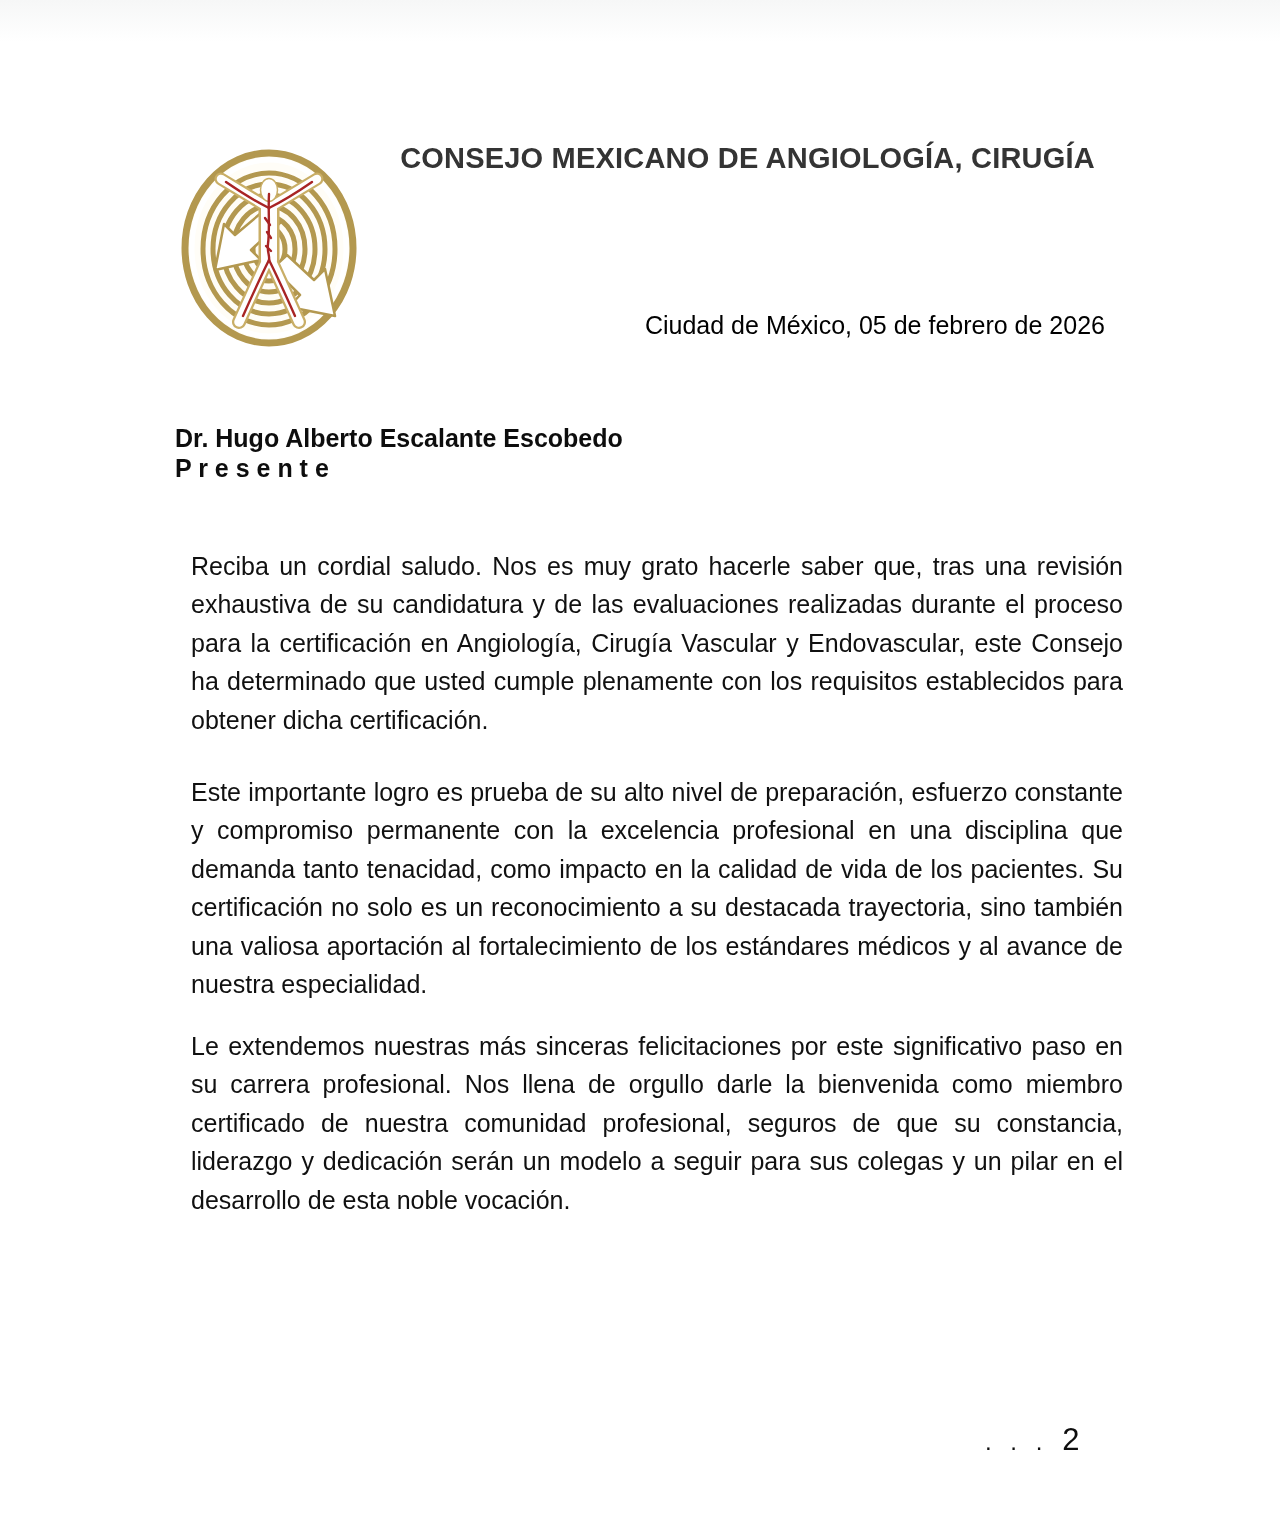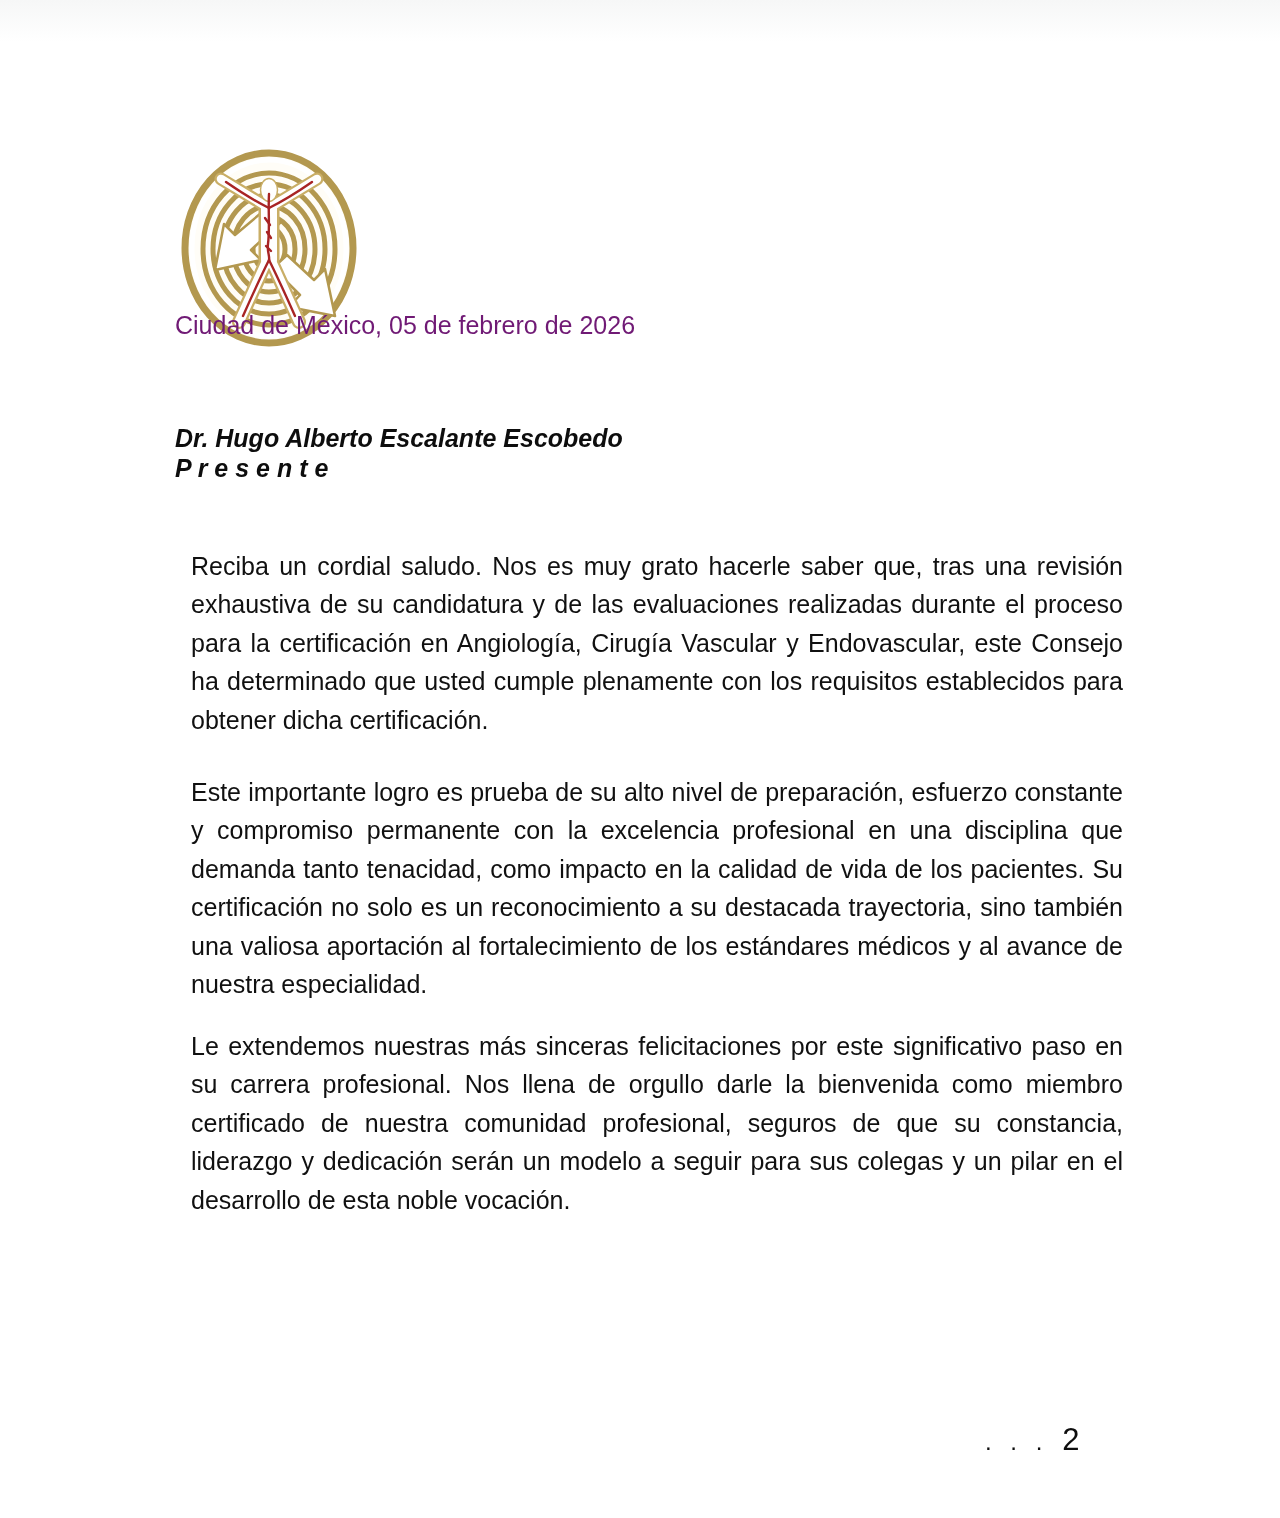--- a/index.html
+++ b/index.html
@@ -49,33 +49,33 @@
     color: #343434;
     letter-spacing: 0.2px;
   }
   .org-name span { display: block; }
 
   .date-line {
     position: absolute;
     left: 175px;
     top: 311px;
     width: 930px;
+    text-align: right;
     font-size: 25px;
-    color: #701a75;
+    color: #000000;
   }
 
   .recipient {
     position: absolute;
     left: 175px;
     top: 423px;
     font-size: 25px;
     font-weight: bold;
     line-height: 30px;
     color: #0d0d0d;
-    font-style: italic;
   }
 
   .body-paragraph {
     position: absolute;
     left: 175px;
     width: 932px;
     margin: 16px;
     font-size: 25px;
     line-height: 38.4px;
     text-align: justify;
@@ -149,20 +149,21 @@
         <path d="M88 60 C76 54 58 43 45 34"></path>
         <path d="M88 60 C100 54 118 43 131 34"></path>
         <path d="M88 112 C80 128 70 150 62 168"></path>
         <path d="M88 112 C96 128 106 150 114 168"></path>
         <path d="M84 70 l5 7 M86 84 l4 6 M85 98 l5 5"></path>
       </g>
     </svg>
   </div>
 
   <h1 class="org-name">
+    <span>CONSEJO MEXICANO DE ANGIOLOGÍA, CIRUGÍA</span>
   </h1>
 
   <div class="date-line">Ciudad de México, 05 de febrero de 2026</div>
 
   <div class="recipient">
     <div>Dr. Hugo Alberto Escalante Escobedo</div>
     <div>P r e s e n t e</div>
   </div>
 
   <p class="body-paragraph p1">Reciba un cordial saludo. Nos es muy grato hacerle saber que, tras una revisión exhaustiva de su candidatura y de las evaluaciones realizadas durante el proceso para la certificación en Angiología, Cirugía Vascular y Endovascular, este Consejo ha determinado que usted cumple plenamente con los requisitos establecidos para obtener dicha certificación.</p>

